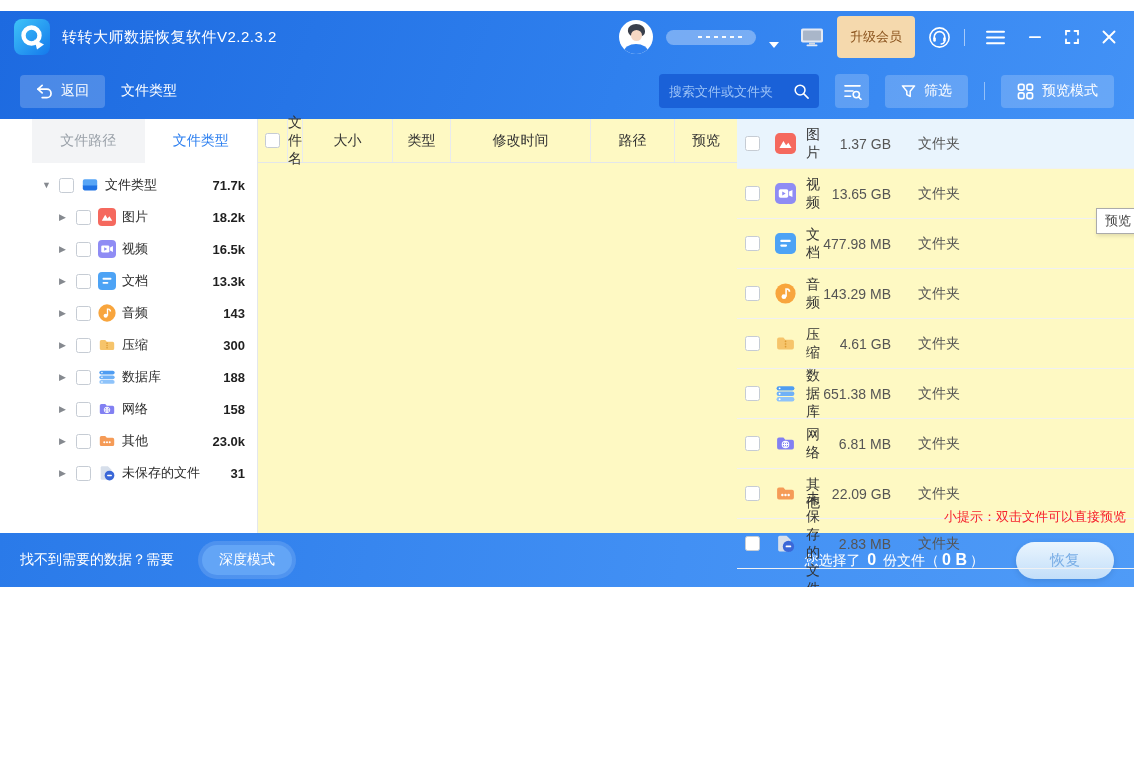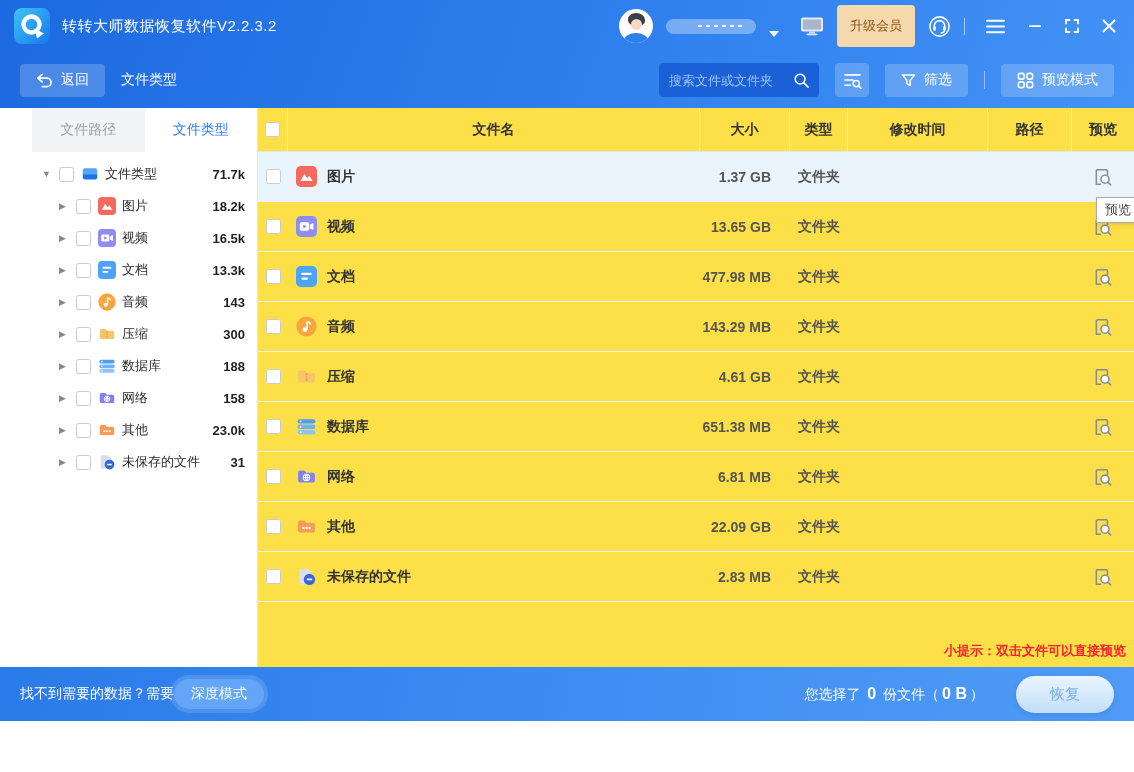--- a/index.html
+++ b/index.html
@@ -1,18 +1,18 @@
 <!DOCTYPE html>
 <html><head>
 <meta charset="utf-8">
 <style>
   * { margin:0; padding:0; box-sizing:border-box; }
   html,body { width:1134px; height:772px; overflow:hidden; }
   body { font-family:"Liberation Sans","DejaVu Sans",sans-serif; }
-  .app { position:relative; width:1134px; height:721px; overflow:hidden; background:#fde047; display:flex; flex-direction:column; }
+  .app { position:relative; width:1134px; height:576px; overflow:hidden; background:#fef9c3; display:flex; flex-direction:column;margin-top:11px; }
 
   
   .header { background:linear-gradient(110deg,#1d6ae0 0%,#2f80ee 55%,#4392f6 100%); flex:0 0 108px; display:flex; flex-direction:column; }
   .titlebar { height:52px; display:flex; align-items:center; gap:12px; padding-left:14px; color:#fff; }
   .logo { width:36px; height:36px; flex:0 0 36px; }
   .app-title { font-size:15px; font-weight:500; letter-spacing:.5px; }
   .tb-right { margin-left:auto; display:flex; align-items:center; gap:13px; }
   .avatar { width:34px; height:34px; border-radius:50%; background:#fff; position:relative; overflow:hidden; }
   .avatar .hair { position:absolute; top:4px; left:9px; width:17px; height:13px; border-radius:55% 60% 45% 50%; background:#3a3f4b; }
   .avatar .face { position:absolute; top:10px; left:12px; width:11px; height:11px; border-radius:50%; background:#f6d8c4; }
@@ -48,21 +48,21 @@
   .tree-item { height:32px; display:flex; align-items:center; padding:0 12px 0 10px; font-size:13px; color:#2d2d2d; }
   .tree-item.child { padding-left:27px; }
   .expander { width:14px; font-size:9px; color:#85898f; flex:0 0 14px; }
   .cb { width:15px; height:15px; border:1px solid #c6ccd4; border-radius:2.5px; background:#fff; flex:0 0 15px; }
   .tree-item .cb { margin-right:7px; margin-left:3px; }
   .ficon { width:18px; height:18px; display:inline-flex; flex:0 0 18px; }
   .ficon svg { width:100%; height:100%; }
   .tree-item .label { margin-left:6px; flex:1; white-space:nowrap; overflow:hidden; }
   .tree-item .count { font-size:13px; color:#1f1f1f; font-weight:600; }
 
-  .main { flex:1; display:flex; flex-direction:column; position:relative; min-width:0;font-weight:bold; }
+  .main { flex:1; display:flex; flex-direction:row; position:relative; min-width:0; }
   .thead { height:44px; flex:0 0 44px; display:flex; align-items:stretch; border-bottom:1px solid #e3e6ea; font-size:14px; color:#333; }
   .thead .cell { display:flex; align-items:center; justify-content:center; border-right:1px solid #e8eaee; }
   .thead .cell:last-child { border-right:none; }
   .c-check { width:30px; flex:0 0 30px; }
   .c-name { flex:1; min-width:0; }
   .c-size { width:90px; flex:0 0 90px; }
   .c-type { width:58px; flex:0 0 58px; }
   .c-mtime { width:140px; flex:0 0 140px; }
   .c-path { width:84px; flex:0 0 84px; }
   .c-preview { width:62px; flex:0 0 62px; }
@@ -78,21 +78,21 @@
   .row .c-preview { justify-content:center; }
   .preview-btn { width:20px; height:20px; display:inline-flex; }
   .preview-btn svg { width:100%; height:100%; }
 
   .tip { position:absolute; right:8px; bottom:7px; color:#f5222d; font-size:13px; }
 
   .tooltip { position:absolute; left:1096px; top:197px; background:#fff; border:1px solid #ababab; padding:3px 8px; font-size:13px; color:#4a4a4a; white-space:nowrap; box-shadow:1px 2px 4px rgba(0,0,0,.12); z-index:5; }
 
   
   .bottombar { flex:0 0 54px; background:linear-gradient(100deg,#2a7ae9 0%,#4290f4 60%,#4f9bf7 100%); display:flex; align-items:center; padding:0 20px; color:#fff; }
-  .bb-left { display:flex; align-items:center; gap:0; font-size:14px; }
+  .bb-left { display:flex; align-items:center; gap:28px; font-size:14px; }
   .pill-btn { height:30px; padding:0 17px; border:none; border-radius:16px; background:#63a5f6; color:#fff; font-size:14px; font-family:inherit; box-shadow:0 0 0 4px rgba(255,255,255,.14); }
   .bb-right { margin-left:auto; display:flex; align-items:center; gap:32px; }
   .sel-text { font-size:14px; }
   .sel-text b { font-size:16px; padding:0 3px; }
   .recover-btn { width:98px; height:37px; border:none; border-radius:19px; background:linear-gradient(180deg,#eaf5fe 0%,#c2def9 100%); color:#7aaee6; font-size:15px; font-family:inherit; box-shadow:0 2px 6px rgba(0,0,0,.10); }
 </style>
 </head>
 <body>
 
 <div class="app">

